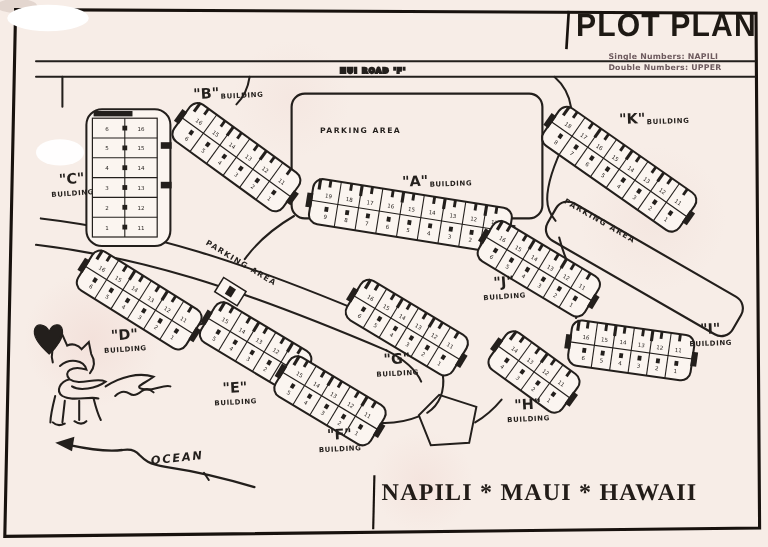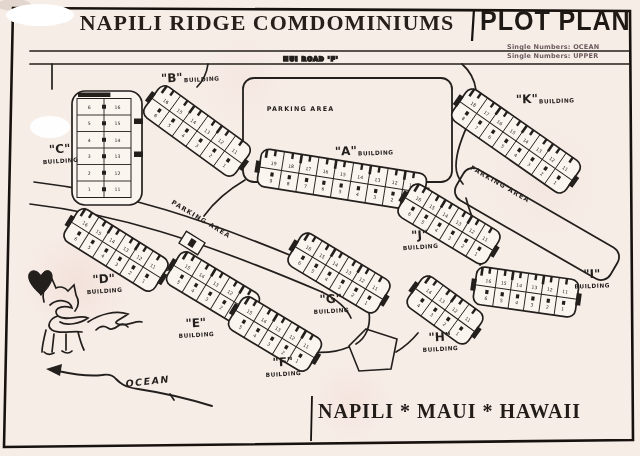--- a/index.html
+++ b/index.html
@@ -560,19 +560,18 @@
     <path d="M46,330 C44,338 42,346 42,352 M54,334 L52,352 M66,334 L66,350 M78,332 C80,340 82,346 84,350 M44,352 Q48,356 54,353 M62,351 Q68,355 72,351"></path>
     <path d="M88,322 C100,314 116,310 128,314 C120,320 112,322 118,324 C126,327 136,320 142,322"></path>
     <path d="M96,330 q6,-6 12,-2 q4,3 10,-2 q5,-4 10,1"></path>
     <path d="M212,406 C186,398 158,392 138,389 C124,387 120,383 116,379 C113,375 108,374 102,375 C88,377 72,374 58,371" stroke-width="1.9"></path>
     <polygon points="46,369 62,364 60,376" fill="#231f1c" stroke="none"></polygon>
     <path d="M170,394 L174,400"></path>
     <text x="126" y="387" transform="rotate(-6 126 387)" font-size="9.5" font-weight="bold" font-style="italic" letter-spacing="1.5" fill="#231f1c" stroke="none">OCEAN</text>
   </g>
 </svg>
 
-<div class="txt title">NAPILI RIDGE COMDOMINIUMS</div>
 <div class="txt plan">PLOT PLAN</div>
-<div class="txt legend l1">Single Numbers: OCEAN</div>
-<div class="txt legend l2">Single Numbers: UPPER</div>
+<div class="txt legend l1">Single Numbers: NAPILI</div>
+<div class="txt legend l2">Double Numbers: UPPER</div>
 <div class="txt location">NAPILI * MAUI * HAWAII</div>
 
 </div>
 
 </body></html>

